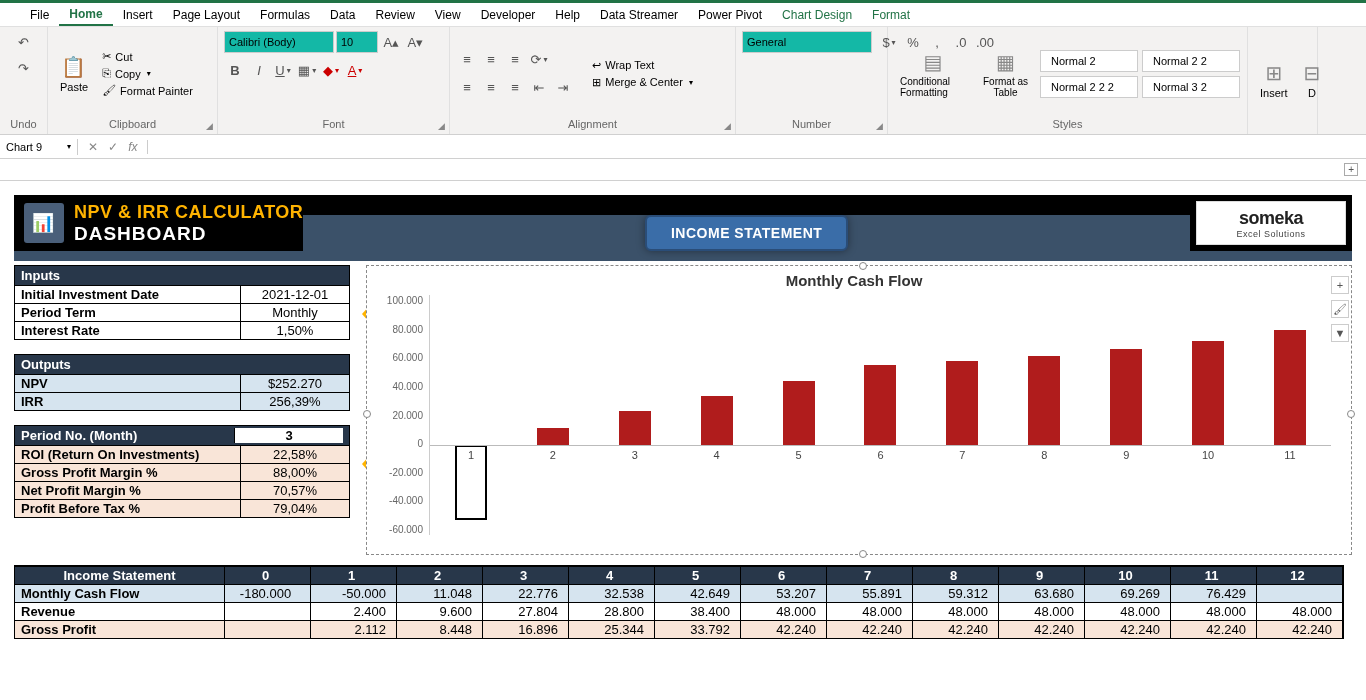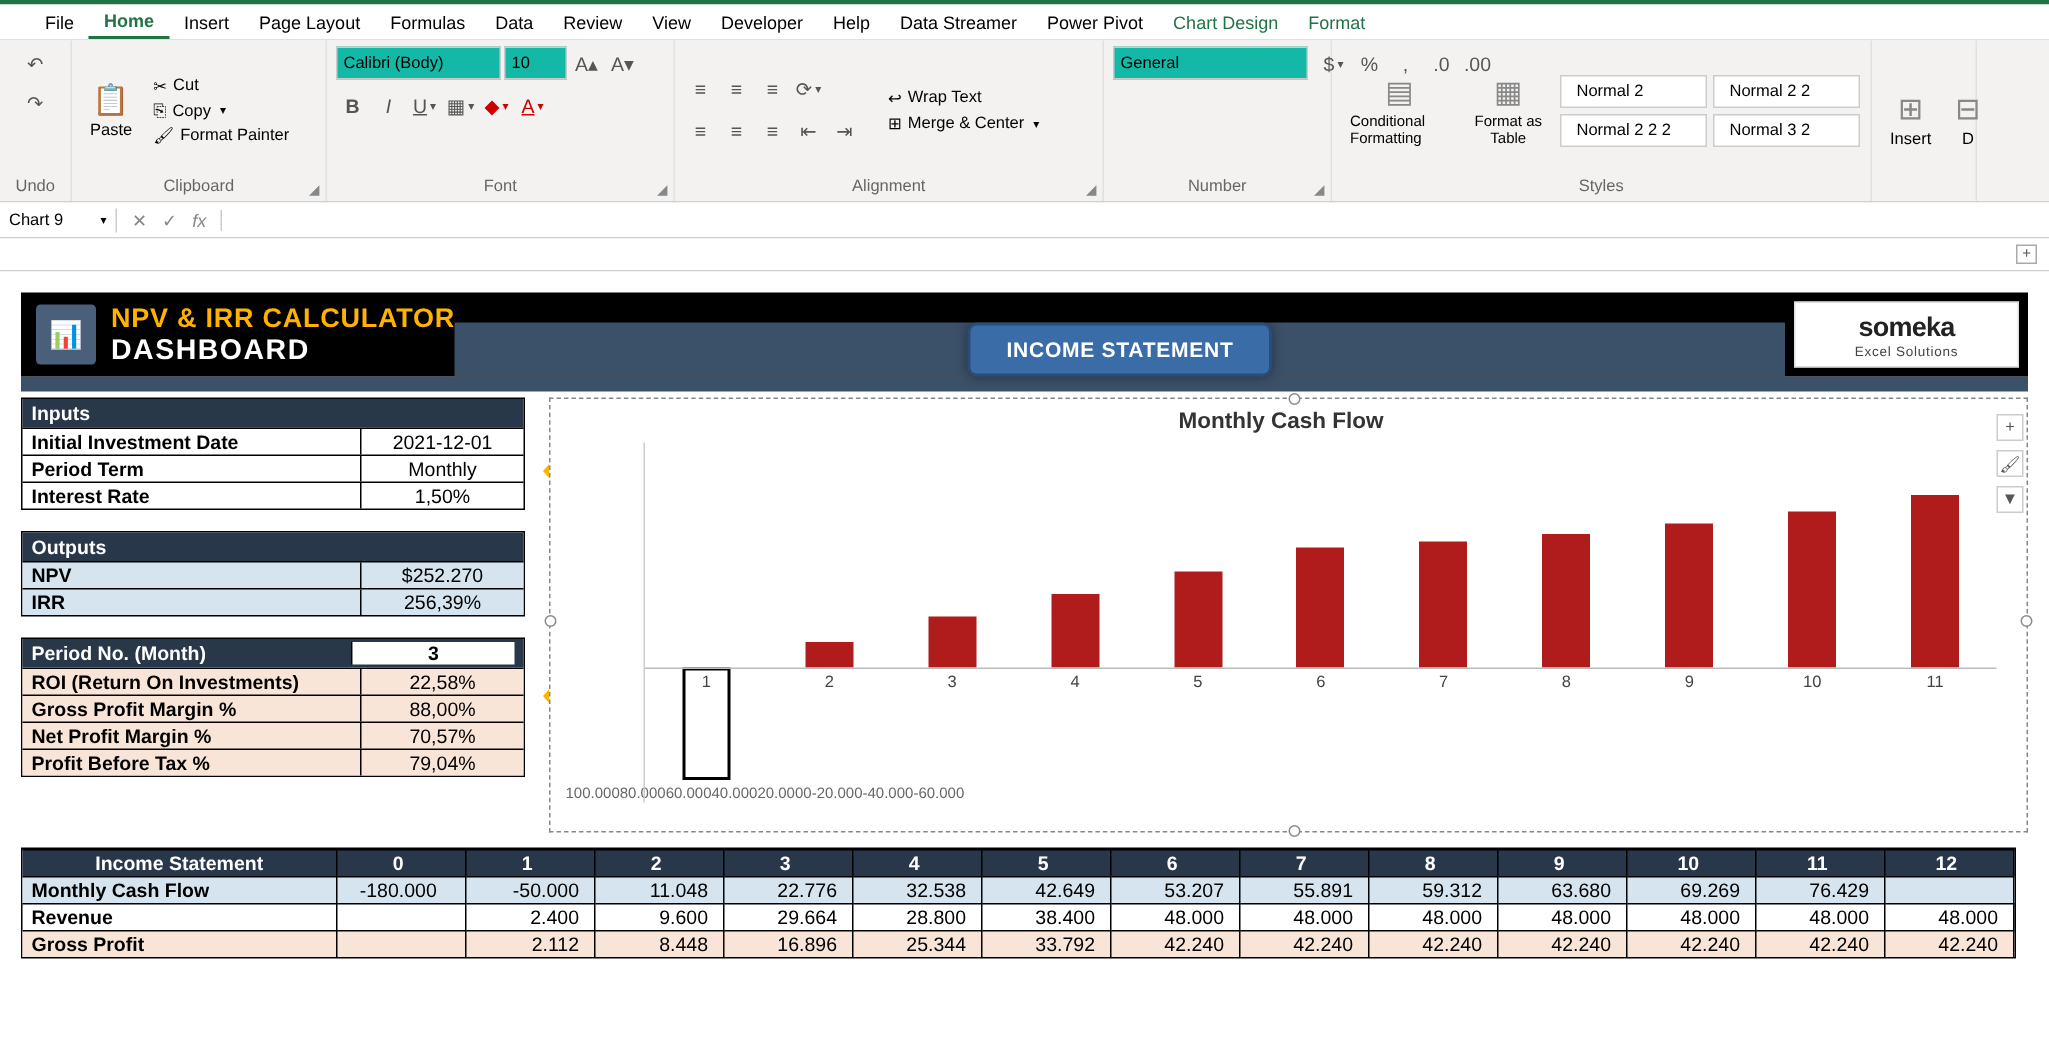--- a/index.html
+++ b/index.html
@@ -73,21 +73,21 @@
 .box-row .val { width: 108px; text-align: center; padding: 1px 6px; }
 .bg-blue { background: #d6e4ef; }
 .bg-peach { background: #f9e5d8; }
 .arrow-ptr { position: absolute; left: 356px; width: 28px; height: 18px; background: #ffb300; display:flex; align-items:center; justify-content:center; color:#000; }
 .arrow-ptr::before { content:''; position:absolute; left:-8px; top:0; border-top:9px solid transparent; border-bottom:9px solid transparent; border-right:8px solid #ffb300; }
 .left-wrap { position: relative; }
 
 .chart-box { flex: 1; border: 1px dashed #888; background: #fff; position: relative; padding: 6px 20px 6px 10px; height: 290px; }
 .chart-title { text-align: center; font-weight: bold; font-size: 15px; color: #333; margin-bottom: 6px; }
 .chart-area { display: flex; height: 240px; }
-.y-axis { display: flex; flex-direction: row; justify-content: space-between; align-items: flex-end; font-size: 10px; color: #666; padding-right: 6px; width:52px; }
+.y-axis { display: flex; flex-direction: column; justify-content: space-between; align-items: flex-end; font-size: 10px; color: #666; padding-right: 6px; width:52px; }
 .plot { flex: 1; display: flex; align-items: flex-end; border-left: 1px solid #ccc; position: relative; }
 .bars { display: flex; width: 100%; height: 100%; align-items: stretch; }
 .bar-slot { flex: 1; display: flex; flex-direction: column; align-items: center; position: relative; }
 .bar { width: 32px; background: #b01c1c; position: absolute; }
 .zero-line { position: absolute; left:0; right:0; border-top: 1px solid #bbb; }
 .x-label { position: absolute; bottom: -16px; font-size: 11px; color: #444; }
 .bar1-box { border: 2px solid #000; width: 32px; }
 .handle { width: 8px; height: 8px; border: 1px solid #888; background: #fff; position: absolute; border-radius: 50%; }
 .side-ctrl { position: absolute; right: 2px; width: 18px; height: 18px; border: 1px solid #ccc; background: #fff; display:flex; align-items:center; justify-content:center; font-size:11px; color:#555; }
 
@@ -466,21 +466,21 @@
           <div class="is-cell">63.680</div>
           <div class="is-cell">69.269</div>
           <div class="is-cell">76.429</div>
           <div class="is-cell"></div>
         </div>
         <div class="is-row ">
           <div class="is-row-lbl">Revenue</div>
           <div class="is-cell" style="text-align: center;"></div>
           <div class="is-cell">2.400</div>
           <div class="is-cell">9.600</div>
-          <div class="is-cell">29.664</div>
+          <div class="is-cell">27.804</div>
           <div class="is-cell">28.800</div>
           <div class="is-cell">38.400</div>
           <div class="is-cell">48.000</div>
           <div class="is-cell">48.000</div>
           <div class="is-cell">48.000</div>
           <div class="is-cell">48.000</div>
           <div class="is-cell">48.000</div>
           <div class="is-cell">48.000</div>
           <div class="is-cell">48.000</div>
         </div>

